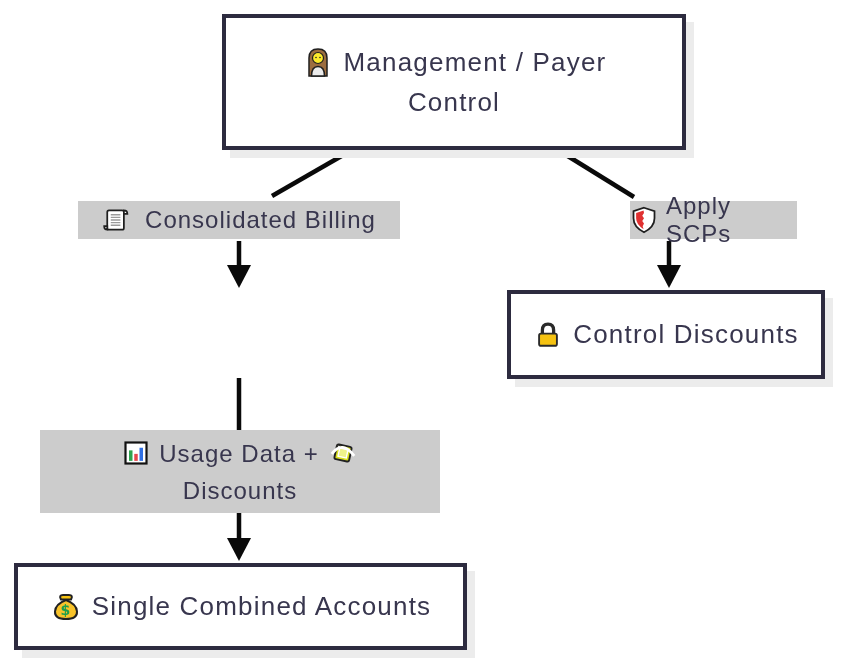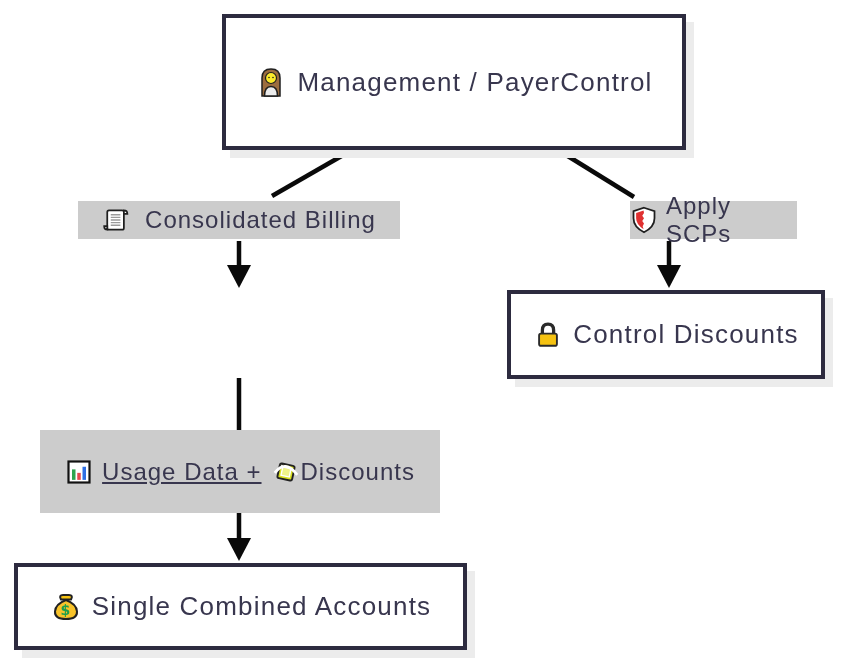--- a/index.html
+++ b/index.html
@@ -46,21 +46,21 @@
     letter-spacing: 1px;
   }
   .row {
     display: flex;
     align-items: center;
     justify-content: center;
     gap: 10px;
   }
   .stack {
     display: flex;
-    flex-direction: row;
+    flex-direction: column;
     align-items: center;
     justify-content: center;
     line-height: 40px;
   }
   .stack-tight { line-height: 37px; }
   .icon { display: inline-flex; flex: 0 0 auto; }
 </style>
 </head>
 <body>
 
@@ -136,21 +136,21 @@
           <path d="M10 17 V11 Q10 4.5 16 4.5 Q22 4.5 22 11 V17" fill="none" stroke="#2a2a2a" stroke-width="3.5"></path>
           <rect x="6.5" y="14.5" width="19" height="13" rx="2" fill="#f5c211" stroke="#2a2a2a" stroke-width="2"></rect>
         </svg>
       </span>
       <span>Control Discounts</span>
     </div>
   </div>
 
   <div class="node-label" style="left:40px; top:430px; width:400px; height:83px;">
     <div class="stack stack-tight">
-      <div class="row" style="gap:9px;text-decoration:underline;">
+      <div class="row" style="gap:9px;">
         <span class="icon">
           <svg width="28" height="28" viewBox="0 0 32 32">
             <rect x="4" y="4" width="24" height="24" fill="#ffffff" stroke="#111111" stroke-width="2.5"></rect>
             <rect x="8" y="13" width="4" height="12" fill="#2da44e"></rect>
             <rect x="14" y="17" width="4" height="8" fill="#e5484d"></rect>
             <rect x="20" y="10" width="4" height="15" fill="#2f6fe4"></rect>
           </svg>
         </span>
         <span>Usage Data +</span>
         <span class="icon">

